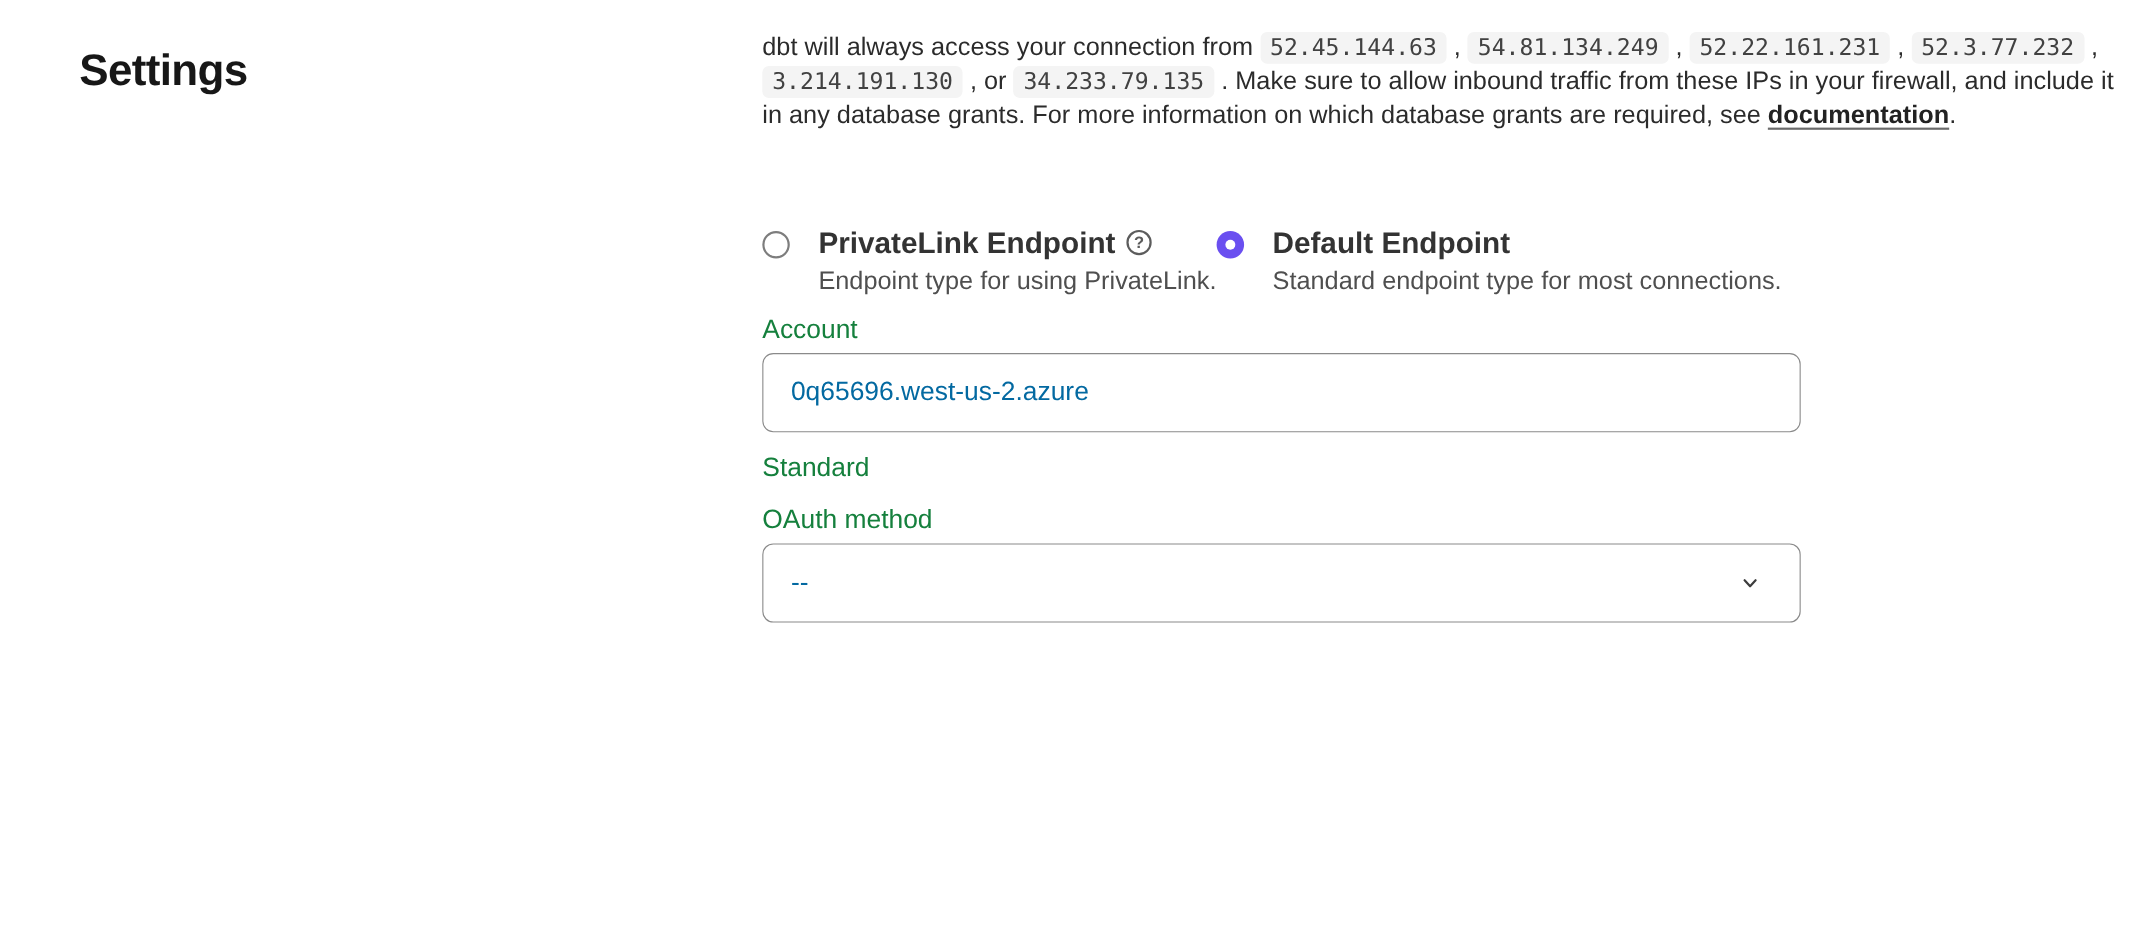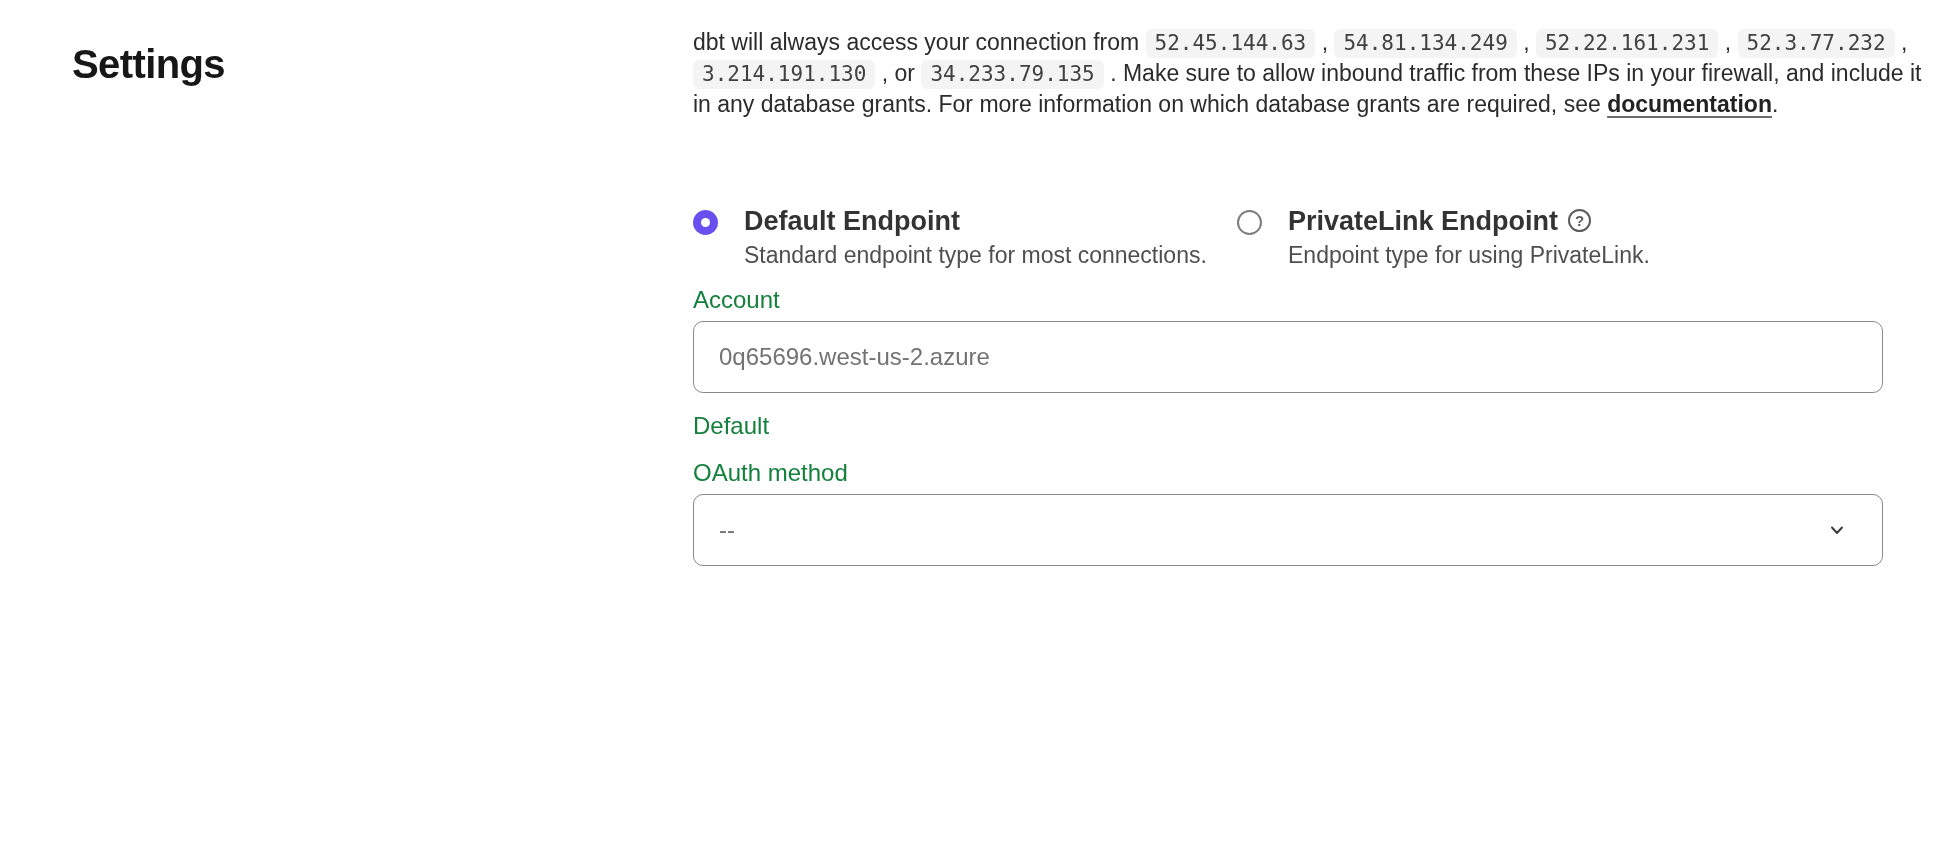--- a/index.html
+++ b/index.html
@@ -52,24 +52,24 @@
     width:23px; height:23px; border:2px solid #5c5c5c; border-radius:50%;
     color:#5c5c5c; font-size:15px; font-weight:700; margin-left:10px; margin-top:-2px;
     cursor:default; user-select:none;
   }
 
   
   .form { margin-top:16px; width:1190px; }
   .field + .field { margin-top:19px; }
   .field-label { font-size:24px; line-height:28px; color:#15803d; }
   .text-input, .select-box {
-    margin-top:7px; width:1190px; height:72px;
+    margin-top:7px; width:944px; height:72px;
     border:1px solid #8a8a8a; border-radius:10px;
     font-family:"Liberation Sans", sans-serif;
-    font-size:24px; color:#737373; background:#ffffff;
+    font-size:24px; color:#0369a1; background:#ffffff;
     padding:0 25px; display:block; outline:none;
   }
   .text-input.highlight { background:#e7edfb; }
   .select-box {
     display:flex; align-items:center; justify-content:space-between; cursor:pointer;
   }
   .chevron-icon { display:flex; align-items:center; margin-right:8px; }
 </style>
 </head>
 <body>
@@ -79,54 +79,54 @@
   <div class="left-col">
     <h1 class="page-title">Settings</h1>
   </div>
 
   <div class="right-col">
 
     <div class="intro"><span>dbt will always access your connection from </span><span class="chip">52.45.144.63</span><span> , </span><span class="chip">54.81.134.249</span><span> , </span><span class="chip">52.22.161.231</span><span> , </span><span class="chip">52.3.77.232</span><span> , </span><span class="chip">3.214.191.130</span><span> , or </span><span class="chip">34.233.79.135</span><span> . Make sure to allow inbound traffic from these IPs in your firewall, and include it in any database grants. For more information on which database grants are required, see </span><a class="doc-link" href="#">documentation</a><span>.</span></div>
 
     <div class="endpoint-group">
 
+      <div class="endpoint-option">
+        <span class="radio-outer unchecked"></span>
+        <span class="endpoint-text">
+          <span class="endpoint-title-row">
+            <span class="endpoint-title">PrivateLink Endpoint</span>
+            <span class="help-icon">?</span>
+          </span>
+          <span class="endpoint-desc" style="display:block">Endpoint type for using PrivateLink.</span>
+        </span>
+      </div>
+
       <div class="endpoint-option first">
         <span class="radio-outer checked">
           <span class="radio-dot"></span>
         </span>
         <span class="endpoint-text">
           <span class="endpoint-title-row">
             <span class="endpoint-title">Default Endpoint</span>
           </span>
           <span class="endpoint-desc" style="display:block">Standard endpoint type for most connections.</span>
-        </span>
-      </div>
-
-      <div class="endpoint-option">
-        <span class="radio-outer unchecked"></span>
-        <span class="endpoint-text">
-          <span class="endpoint-title-row">
-            <span class="endpoint-title">PrivateLink Endpoint</span>
-            <span class="help-icon">?</span>
-          </span>
-          <span class="endpoint-desc" style="display:block">Endpoint type for using PrivateLink.</span>
         </span>
       </div>
 
     </div>
 
     <div class="form">
 
       <div class="field">
         <div class="field-label">Account</div>
         <input class="text-input" type="text" value="0q65696.west-us-2.azure" style="">
       </div>
 
       <div class="field">
-        <div class="field-label">Default</div>
+        <div class="field-label">Standard</div>
       </div>
 
 
       <div class="field">
         <div class="field-label">OAuth method</div>
         <div class="select-box">
           <span>--</span>
           <span class="chevron-icon">
             <svg width="24" height="24" viewBox="0 0 24 24">
               <path d="M7 9.5 L12 15 L17 9.5" fill="none" stroke="#3d3d3d" stroke-width="2" stroke-linecap="round" stroke-linejoin="round"></path>

